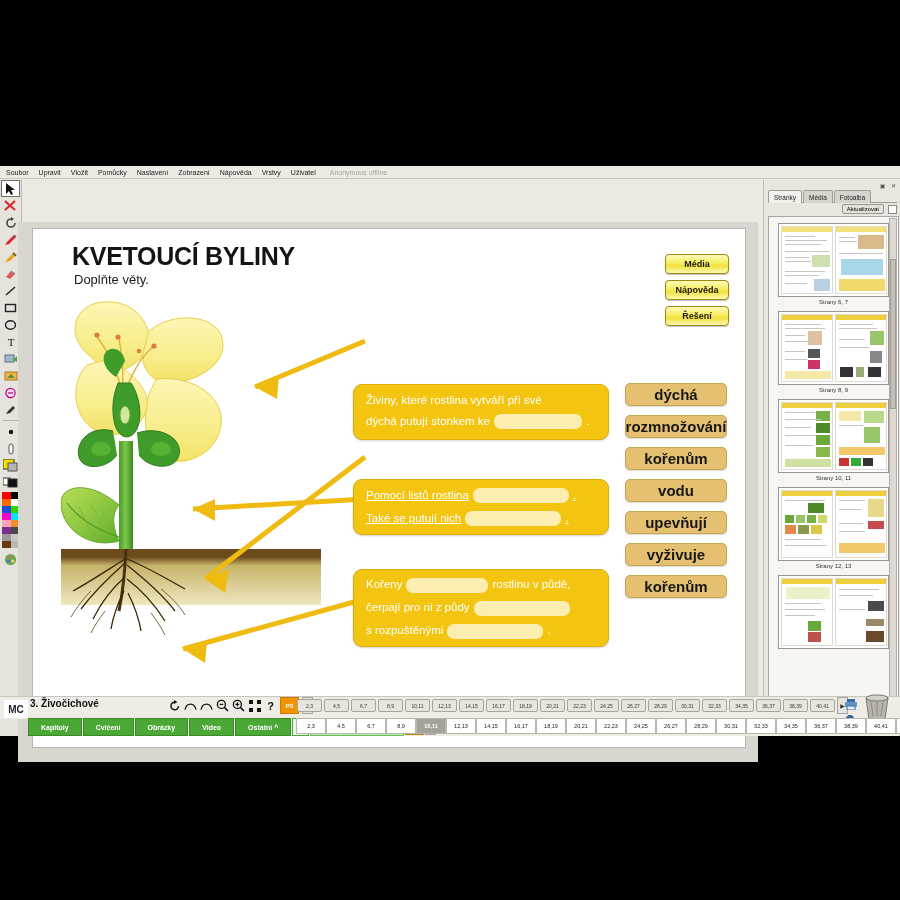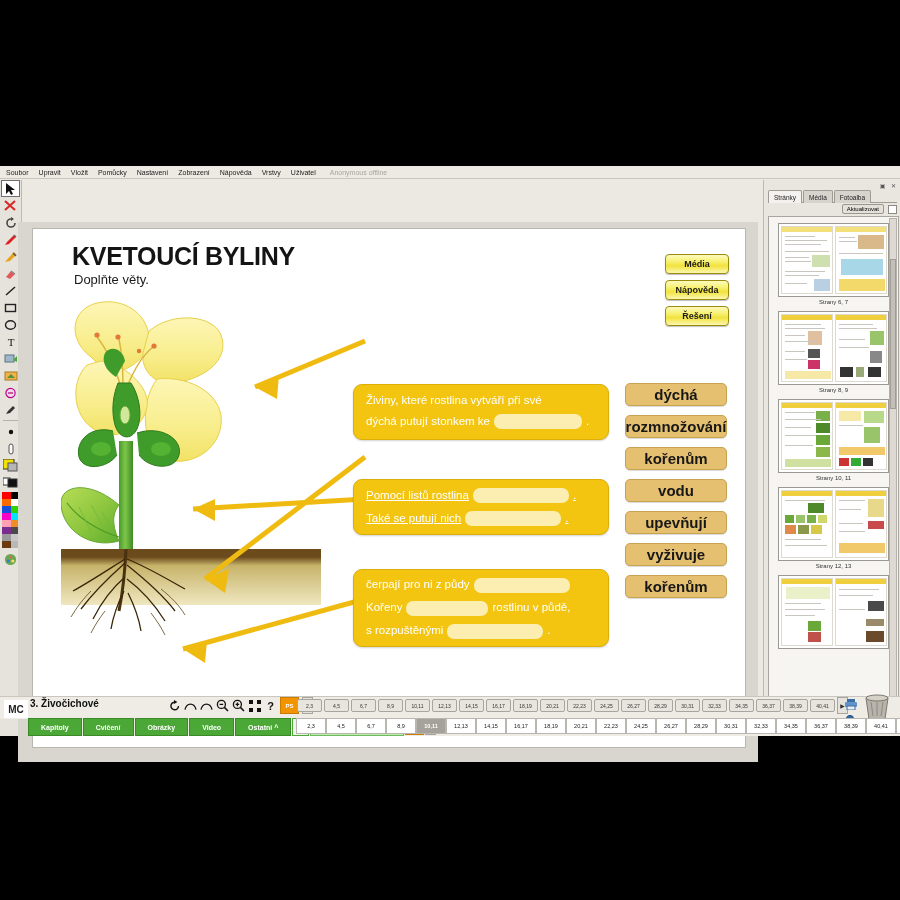--- a/index.html
+++ b/index.html
@@ -341,27 +341,27 @@
         </div>
         <div class="sline">
           <span>Také se putují nich</span>
           <span class="blank" style="width:96px"></span>
           <span>.</span>
         </div>
       </div>
 
       <div class="sbox" style="left:320px;top:340px;width:256px;height:78px;">
         <div class="sline">
-          <span>čerpají pro ni z půdy</span>
-          <span class="blank" style="width:96px"></span>
-        </div>
-        <div class="sline">
           <span>Kořeny</span>
           <span class="blank" style="width:82px"></span>
           <span>rostlinu v půdě,</span>
+        </div>
+        <div class="sline">
+          <span>čerpají pro ni z půdy</span>
+          <span class="blank" style="width:96px"></span>
         </div>
         <div class="sline">
           <span>s rozpuštěnými</span>
           <span class="blank" style="width:96px"></span>
           <span>.</span>
         </div>
       </div>
 
       <div class="wbtn" style="left:592px;top:154px">dýchá</div>
       <div class="wbtn" style="left:592px;top:186px">rozmnožování</div>

